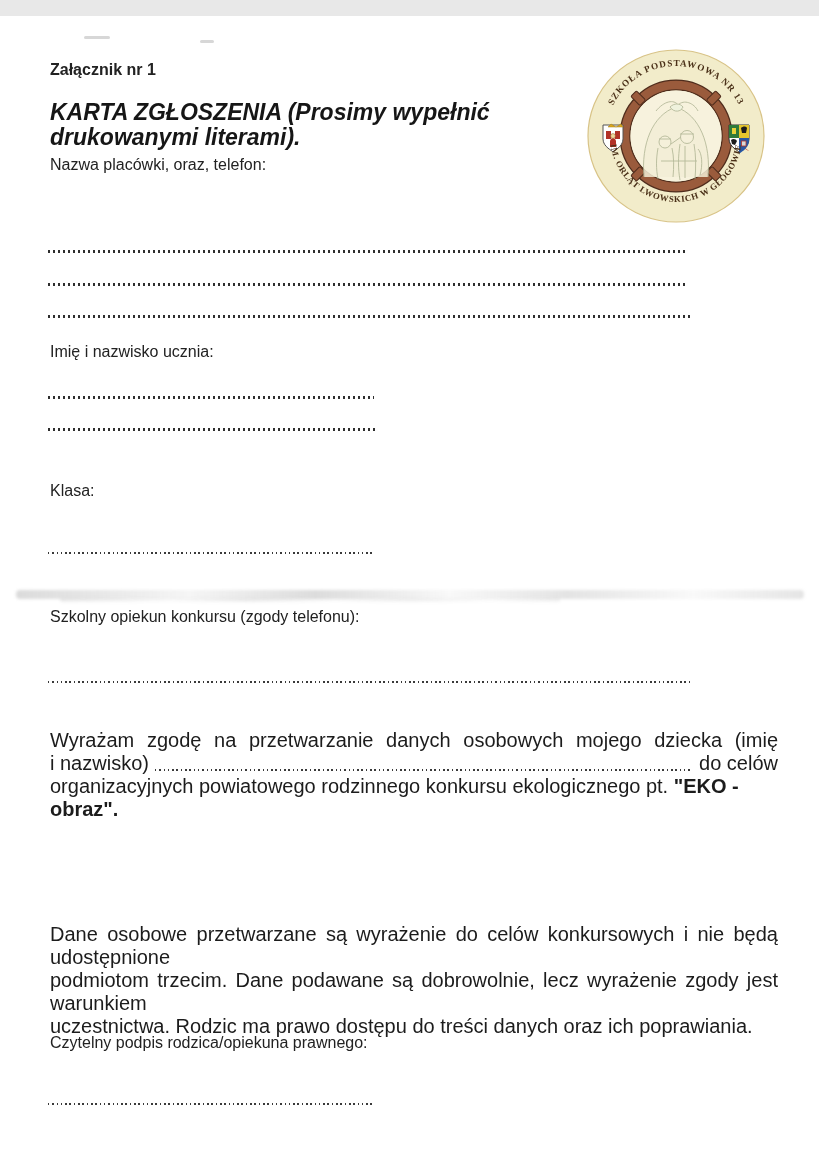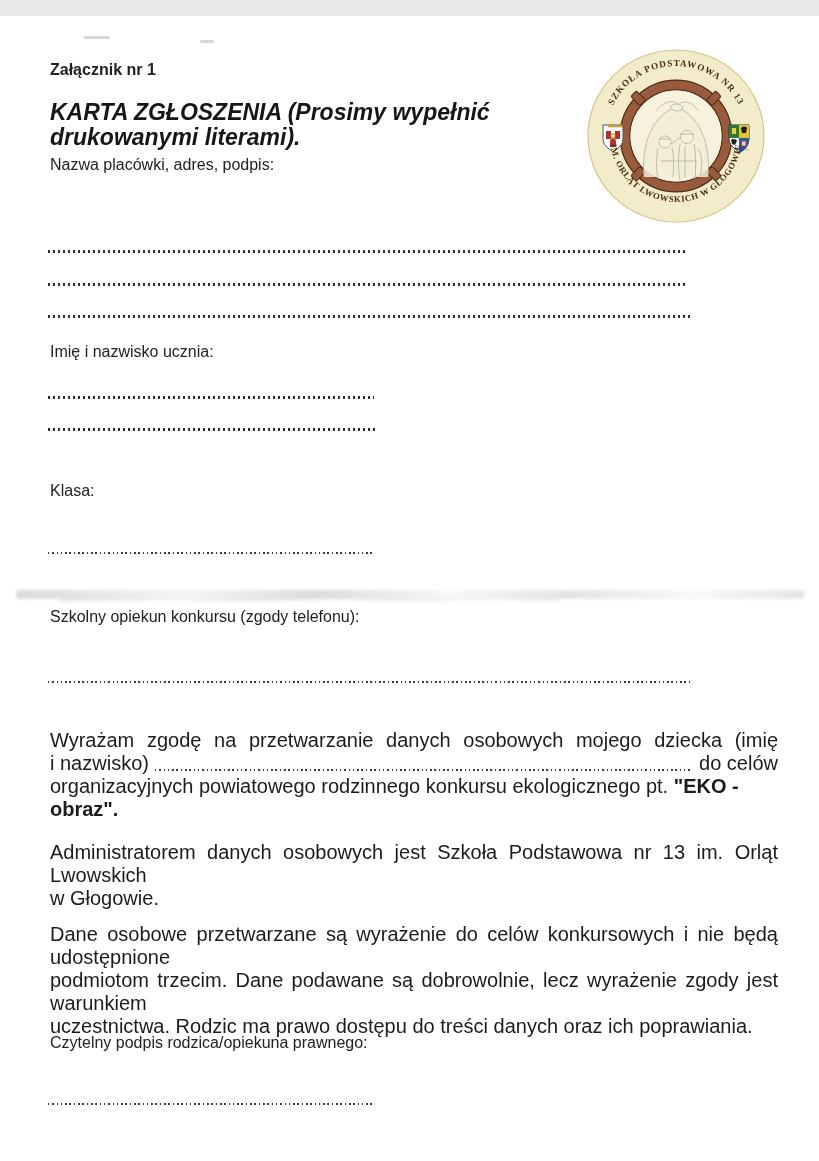--- a/index.html
+++ b/index.html
@@ -123,21 +123,21 @@
       <path id="arcBot" d="M 24,87 A 66,66 0 0 0 156,87"></path>
     </defs>
     <text font-family="Liberation Serif, serif" font-size="9.2" letter-spacing="1" fill="#4a3018" font-weight="600">
       <textPath href="#arcTop" startOffset="50%" text-anchor="middle">SZKOŁA PODSTAWOWA NR 13</textPath>
     </text>
     <text font-family="Liberation Serif, serif" font-size="8.8" letter-spacing="0.6" fill="#4a3018" font-weight="600">
       <textPath href="#arcBot" startOffset="50%" text-anchor="middle">IM. ORLĄT LWOWSKICH W GŁOGOWIE</textPath>
     </text>
   </svg>
 
-  <div class="abs label" style="left:50px; top:140px;">Nazwa placówki, adres, podpis:</div>
+  <div class="abs label" style="left:50px; top:140px;">Nazwa placówki, oraz, telefon:</div>
   <div class="abs dots-heavy" style="left:48px; top:234px; width:640px;"></div>
   <div class="abs dots-heavy" style="left:48px; top:267px; width:640px;"></div>
   <div class="abs dots-heavy" style="left:48px; top:299px; width:642px;"></div>
 
   <div class="abs label" style="left:50px; top:327px;">Imię i nazwisko ucznia:</div>
   <div class="abs dots-heavy" style="left:48px; top:380px; width:326px;"></div>
   <div class="abs dots-heavy" style="left:48px; top:412px; width:330px;"></div>
 
   <div class="abs label" style="left:50px; top:466px;">Klasa:</div>
   <div class="abs dots-fine" style="left:48px; top:536px; width:326px;"></div>
@@ -154,24 +154,20 @@
       <span>i nazwisko)</span>
       <span class="leader"></span>
       <span>do celów</span>
     </div>
     <div>
       <span>organizacyjnych powiatowego rodzinnego konkursu ekologicznego pt.</span>
       <span class="b">"EKO - obraz".</span>
     </div>
   </div>
 
-  <div class="abs para" style="left:50px; top:825px;">
-    <div class="jline">Administratorem danych osobowych jest Szkoła Podstawowa nr 13 im. Orląt Lwowskich</div>
-    <div>w Głogowie.</div>
-  </div>
 
   <div class="abs para" style="left:50px; top:907px;">
     <div class="jline">Dane osobowe przetwarzane są wyrażenie do celów konkursowych i nie będą udostępnione</div>
     <div class="jline">podmiotom trzecim. Dane podawane są dobrowolnie, lecz wyrażenie zgody jest warunkiem</div>
     <div>uczestnictwa. Rodzic ma prawo dostępu do treści danych oraz ich poprawiania.</div>
   </div>
 
   <div class="abs label" style="left:50px; top:1018px;">Czytelny podpis rodzica/opiekuna prawnego:</div>
   <div class="abs dots-fine" style="left:48px; top:1087px; width:325px;"></div>
 

